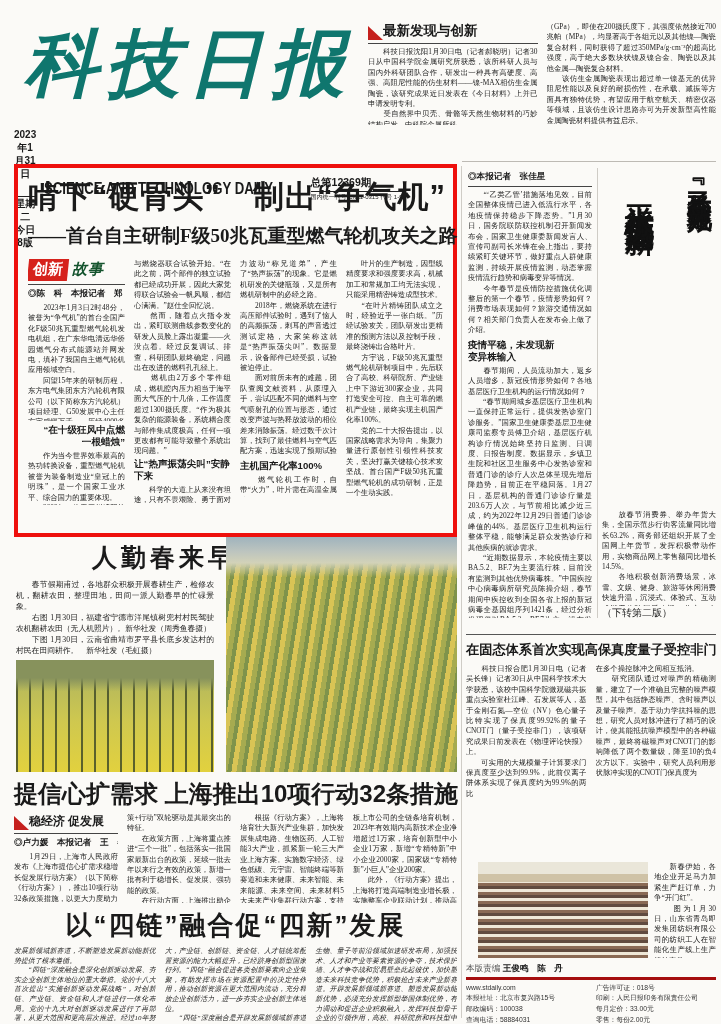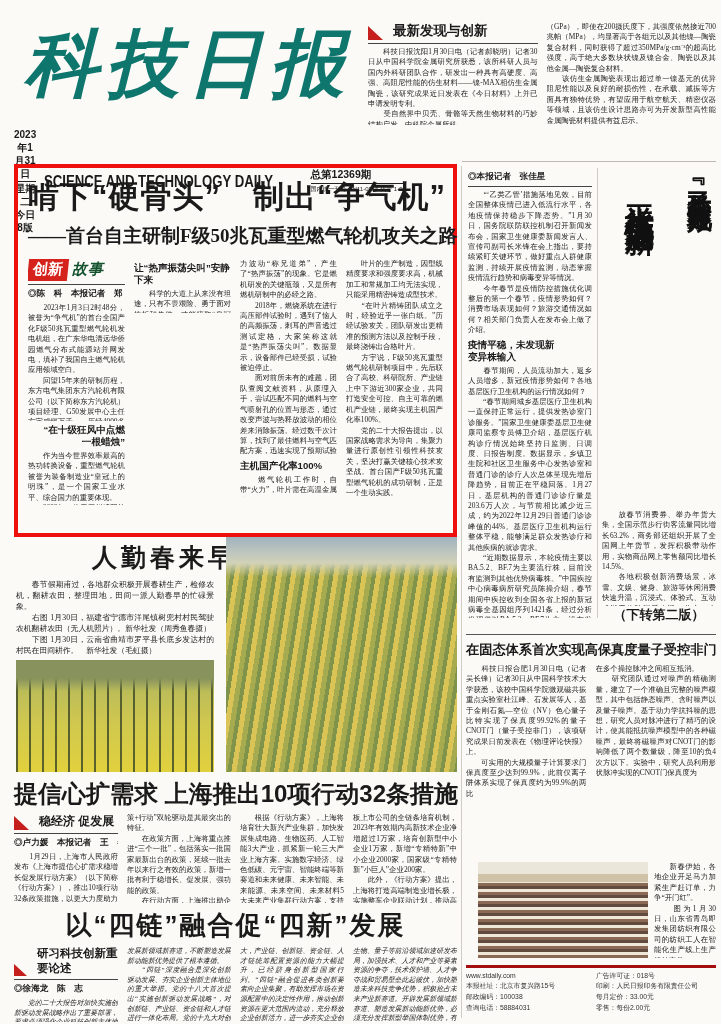--- a/index.html
+++ b/index.html
@@ -10,34 +10,34 @@
   .bt{font-size:7.4px;line-height:10.4px;text-align:justify;white-space:pre-line;
       color:#222;overflow:hidden}
   .bt-sm{font-size:6.9px;line-height:9.6px}
   .col{overflow:hidden}
   .colrow{display:flex;gap:9px}
   .colrow > div{flex:1 1 0;min-width:0}
   .subhead{font-weight:bold;font-size:9.6px;line-height:12px;margin:3px 0;
            white-space:pre-line;font-family:"Liberation Sans",sans-serif}
   .byline{font-size:8.6px;font-weight:bold;margin:3px 0;white-space:nowrap}
   .rule{height:1px;background:#444;margin:3px 0}
-  .badge{display:flex;align-items:flex-end;gap:10px;font-weight:bold;
-         font-family:Liberation Sans, sans-serif}
+  .badge{display:flex;align-items:flex-end;gap:0;font-weight:bold;
+         font-family:Liberation Serif, serif}
   .tri{width:0;height:0;border-bottom:14px solid #c5201d;border-right:15px solid transparent}
   .vline{position:absolute;width:1px;background:#cfccc6}
   .hline{position:absolute;height:1px;background:#bdbab4}
-  .jump{font-weight:bold;text-align:center;font-size:13px}
+  .jump{font-weight:normal;text-align:left;font-size:10px}
 
   
   .mast-title{font-size:74px;line-height:104px;font-weight:bold;font-style:italic;
               letter-spacing:8px;color:#0f766e;white-space:nowrap}
   .mast-info{display:flex;align-items:center;gap:8px}
   .mast-date{font-weight:bold;font-size:10px;line-height:13px;text-align:center;
              font-family:"Liberation Sans",sans-serif}
-  .mast-date .top{border-bottom:1.5px solid #222;padding-bottom:1px}
+  .mast-date .top{border-bottom:1.5px solid #222;padding-bottom:16px}
   .mast-en{font-weight:bold;font-size:16.5px;letter-spacing:0;white-space:nowrap;
            transform:scaleX(.8);transform-origin:left center;
            font-family:"Liberation Sans",sans-serif}
   .mast-issue{font-family:"Liberation Sans",sans-serif;}
   .mast-issue .top{font-weight:bold;font-size:10.5px;border-bottom:1.5px solid #222;padding-bottom:1px}
   .mast-issue .bot{font-size:6px;white-space:nowrap;padding-top:1px}
 
   
   .h-top{font-size:21.5px;font-weight:900;letter-spacing:.5px;white-space:nowrap;
          font-family:"Liberation Sans",sans-serif}
@@ -129,20 +129,23 @@
       <div class="byline">◎陈　科　本报记者　郑　莉</div>
       <div class="bt" style="height:118px">　　2023年1月3日2时48分，被誉为“争气机”的首台全国产化F级50兆瓦重型燃气轮机发电机组，在广东华电清远华侨园燃气分布式能源站并网发电，填补了我国自主燃气轮机应用领域空白。
 　　回望15年来的研制历程，东方电气集团东方汽轮机有限公司（以下简称东方汽轮机）项目经理、G50发展中心主任方宇感慨万千——历经4000多个日日夜夜，工程师们以“0”到“1”的新突破，终于啃下了重型燃气轮机自主化这块“硬骨头”。</div>
       <div class="subhead" style="text-align:right">“在十级狂风中点燃
 一根蜡烛”</div>
       <div class="bt" style="height:64px">　　作为当今世界效率最高的热功转换设备，重型燃气轮机被誉为装备制造业“皇冠上的明珠”，是一个国家工业水平、综合国力的重要体现。
 　　2009年，位于四川绵阳的东方电气集团经过多方考察调研，正式立项研制重型燃机，这注定是一条布满荆棘的科研攀登之路。东方汽轮机原总工程师赵仕全曾打了一个比喻：“50兆瓦燃机点火试验的难度，犹如在10级狂风中点燃一根蜡烛。”
 　　2018年6月27日，该项目的压气机</div>
     </div>
     <div class="col">
+      <div class="bt" style="height:196px">与燃烧器联合试验开始。“在此之前，两个部件的独立试验都已经成功开展，因此大家觉得联合试验会一帆风顺，都信心满满。”赵仕全回忆说。
+　　然而，随着点火指令发出，紧盯联测曲线参数变化的研发人员脸上露出凝重——火没点着。经过反复调试、排查，科研团队最终确定，问题出在改进的燃料孔孔径上。
+　　燃机由2万多个零件组成，燃机腔内压力相当于海平面大气压的十几倍，工作温度超过1300摄氏度。“作为极其复杂的能源装备，系统耦合度与部件集成度极高，任何一项更改都有可能导致整个系统出现问题。”</div>
       <div class="subhead">让“热声振荡尖叫”安静下来</div>
       <div class="bt" style="height:24px">　　科学的大道上从来没有坦途，只有不畏艰险、勇于面对挫折和失败，才能摘取“皇冠上的明珠”。“东方汽轮机是一家以汽轮机为主</div>
     </div>
     <div class="col">
       <div class="bt" style="height:198px">力波动“称兄道弟”，产生了“热声振荡”的现象。它是燃机研发的关键瓶颈，又是所有燃机研制中的必经之路。
 　　2018年，燃烧系统在进行高压部件试验时，遇到了恼人的高频振荡，刺耳的声音透过测试定格，大家笑称这就是“热声振荡尖叫”。数据显示，设备部件已经受损，试验被迫停止。
 　　面对前所未有的难题，团队查阅文献资料，从原理入手，尝试匹配不同的燃料与空气喷射孔的位置与形态，通过改变声波与热释放波动的相位差来消除振荡。经过数千次计算，找到了最佳燃料与空气匹配方案，迅速实现了预期试验目标。研究人员又更进一步，着手研发“尖叫声”的计算方法，以仿真支撑与推进了燃机试验。</div>
       <div class="subhead">主机国产化率100%</div>
       <div class="bt" style="height:22px">　　燃气轮机工作时，自带“火力”，叶片需在高温金属熔点以上的条件下以6000转/分钟高速运转，叶顶线速度超过大型客机飞行速度约两倍。</div>
     </div>
@@ -201,29 +204,20 @@
 　　在行动方面，上海推出助企纾困行动、扩大有效投资行动、外贸保稳提质行动、产业创新提升行动、营造国际一流营商环境行动等10项行动。
 　　值得注意的是，新兴产业发展和新技术企业成为《行动方案》关注的一个重点。</div>
   <div class="col bt">　　根据《行动方案》，上海将培育壮大新兴产业集群，加快发展集成电路、生物医药、人工智能3大产业，抓紧新一轮三大产业上海方案。实施数字经济、绿色低碳、元宇宙、智能终端等新赛道和未来健康、未来智能、未来能源、未来空间、未来材料5大未来产业集群行动方案，支持智能网联汽车创新发展和示范应用。
 　　同时，上海将支持创新企业加快发展，《行动方案》指出，上海将强化从创业团队、初创企业到高新技术企业、科技“小巨人”企业、科技领军企业、科创</div>
   <div class="col bt">板上市公司的全链条培育机制，2023年有效期内高新技术企业净增超过1万家，培育创新型中小企业1万家，新增“专精特新”中小企业2000家，国家级“专精特新”小巨人”企业200家。
 　　此外，《行动方案》提出，上海将打造高端制造业增长极，实施整车企业联动计划，推动高端装备、先进材料、航空航天等行业扩产增效，推进生物医药企业产线智能化改造，实施重点产业基础再造工程和重大技术装备攻关工程，提升产业链补链固链强链水平。</div>
 </div>
 
 <div class="abs h-mid" style="left:14px;top:908px;width:443px;font-size:26px;letter-spacing:2px">以“四链”融合促“四新”发展</div>
 <div class="abs colrow" style="left:14px;top:946px;width:443px;height:76px">
-  <div class="col">
-    <div class="badge" style="font-size:11.5px">
-      <span class="tri" style="border-bottom-width:12px;border-right-width:13px"></span>
-      <span>研习科技创新重要论述</span>
-    </div>
-    <div class="rule"></div>
-    <div class="byline">◎徐海龙　陈　志</div>
-    <div class="bt bt-sm" style="height:38px;font-style:italic">　　党的二十大报告对加快实施创新驱动发展战略作出了重要部署，要求必须强化企业科技创新主体地位，发挥科技型骨干企业引领支撑作用，营造有利于科技型中小微企业成长的良好环境，推动创新链产业链资金链人才链深度融合。这为新时代新征程中广大企业主体贯彻实施创新驱动发展战略，开辟</div>
-  </div>
   <div class="col bt bt-sm" style="font-style:italic">发展新领域新赛道，不断塑造发展新动能新优势提供了根本遵循。
 　　“四链”深度融合是深化创新驱动发展、夯实企业创新主体地位的重大举措。党的十八大首次提出“实施创新驱动发展战略”，对创新链、产业链、资金链和人才链进行一体化布局。党的十九大对创新驱动发展进行了再部署，从更大范围和更高层次推进。经过10年努力，我国全社会研发经费支出居世界第二位，研发人员数量居世界首位，一批关键核心技术实现突破，企业创新主体地位基本确立，战略性新兴产业发展壮</div>
   <div class="col bt bt-sm" style="font-style:italic">大，产业链、创新链、资金链、人才链统筹配置资源的能力大幅提升，已经跻身创新型国家行列。“四链”融合促进各类创新要素向企业集聚，有助发挥市场在资源配置中的决定性作用，推动创新资源在更大范围内流动，充分释放企业创新活力，进一步夯实企业创新主体地位。
 　　“四链”深度融合是开辟发展新领域新赛道的必然要求。当前，全球新一轮科技革命和产业变革持续演进，国际力量对比深刻调整，以欧美发达国家为主角的全球创新版图正在重构，前沿科技领域竞争更加激烈，各国围绕信息、</div>
   <div class="col bt bt-sm" style="font-style:italic">生物、量子等前沿领域加速研发布局，加强技术、人才和产业等要素资源的争夺，技术保护墙、人才争夺战和贸易壁垒此起彼伏，加快塑造未来科技竞争优势，积极抢占未来产业新赛道。开辟发展新领域新赛道、塑造发展新动能新优势，必须充分发挥新型举国体制优势，有力调动和促进企业积极融入，发挥科技型骨干企业的引领作用，高校、科研院所和科技型中小企业的支撑作用，围绕各类创新主体需求，深入推进创新链产业链资金链人才链协同布局和加速融合。　（下转第三版）</div>
 </div>
 
 <div class="hline" style="left:466px;top:634px;width:250px;background:#555"></div>
 <div class="abs h-quantum" style="left:466px;top:641px;width:250px">在固态体系首次实现高保真度量子受控非门</div>
 <div class="abs colrow" style="left:466px;top:664px;width:250px;height:192px">
@@ -233,20 +227,24 @@
 　　研究团队通过对噪声的精确测量，建立了一个准确且完整的噪声模型，其中包括静态噪声、含时噪声以及量子噪声。基于动力学抗抖噪的思想，研究人员对脉冲进行了精巧的设计，使其能抵抗噪声模型中的各种磁噪声，最终将磁噪声对CNOT门的影响降低了两个数量级，降至10的负4次方以下。实验中，研究人员利用形状脉冲实现的CNOT门保真度为</div>
 </div>
 
 <div class="abs photo photo-textile" style="left:478px;top:862px;width:170px;height:96px"></div>
 <div class="abs bt" style="left:654px;top:862px;width:62px;height:96px">　　新春伊始，各地企业开足马力加紧生产赶订单，力争“开门红”。
 　　图为1月30日，山东省青岛即发集团纺织有限公司的纺织工人在智能化生产线上生产棉纱产品。
 新华社发
 （梁孝鹏摄）</div>
 
 <div class="abs" style="left:466px;top:963px;width:250px">
+  <div class="footer-ed sans">
+    <span class="lbl">本版责编</span>
+    <span class="names">王俊鸣　陈　丹</span>
+  </div>
   <div class="footer-red"></div>
   <div class="footer-cols">
     <div style="flex:1">www.stdaily.com
 本报社址：北京市复兴路15号
 邮政编码：100038
 查询电话：58884031</div>
     <div style="flex:1">广告许可证：018号
 印刷：人民日报印务有限责任公司
 每月定价：33.00元
 零售：每份2.00元</div>

